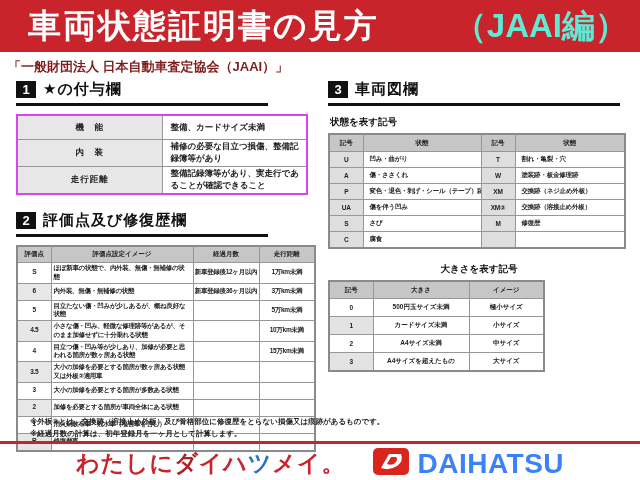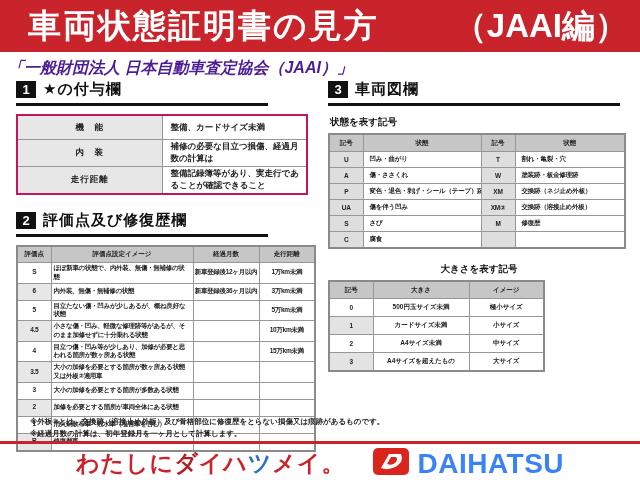--- a/index.html
+++ b/index.html
@@ -1,38 +1,38 @@
 <!DOCTYPE html>
 <html><head>
 <meta charset="utf-8">
 <style>
   html,body{margin:0;padding:0;background:#fff;font-family:"Liberation Sans","DejaVu Sans",sans-serif;}
   .page{position:relative;width:640px;height:480px;background:#fff;overflow:hidden;color:#111;}
 
   
   .topbar{position:absolute;left:0;top:0;width:640px;height:52px;background:#c9232b;display:flex;align-items:center;}
   .title-main{color:#fff;font-size:33px;font-weight:bold;margin-left:28px;letter-spacing:2px;white-space:nowrap;}
-  .title-sub{color:#ffffff;font-size:33px;font-weight:bold;margin-left:auto;margin-right:12px;white-space:nowrap;}
-  .subtitle{position:absolute;left:8px;top:58px;font-size:16px;font-weight:bold;color:#4c1d95;font-style:italic;}
+  .title-sub{color:#5eead4;font-size:33px;font-weight:bold;margin-left:auto;margin-right:12px;white-space:nowrap;}
+  .subtitle{position:absolute;left:8px;top:58px;font-size:13px;font-weight:bold;color:#7f1d1d;}
 
   .col{position:absolute;top:80px;}
   .col-left{left:16px;width:300px;}
   .col-right{left:328px;width:300px;}
 
   .sec-head{display:flex;align-items:center;border-bottom:3px solid #111;padding-bottom:4px;}
   .sec-head.w1{width:252px;}
   .sec-head.w3{width:292px;}
   .sec-num{background:#111;color:#fff;font-weight:bold;font-size:13px;min-width:20px;height:17px;display:flex;align-items:center;justify-content:center;margin-right:7px;}
   .sec-title{font-size:15px;font-weight:bold;color:#111;letter-spacing:1px;white-space:nowrap;}
 
   table{border-collapse:collapse;background:#fff;table-layout:fixed;}
   td,th{border:1px solid #979797;color:#222;overflow:hidden;}
 
   
-  .t1{width:292px;margin-top:8px;border:2px solid #be185d;}
+  .t1{width:292px;margin-top:8px;border:2px solid #d946ef;}
   .t1 td{font-size:8.5px;font-weight:bold;height:21px;}
   .t1 td:first-child{background:#e7e7e7;text-align:center;letter-spacing:1px;}
   .t1 td:last-child{padding-left:8px;}
 
   
   .t2{width:298px;margin-top:8px;border:2px solid #8a8a8a;}
   .t2 th{background:#c6c6c6;font-size:6.5px;height:13px;font-weight:bold;}
   .t2 td{font-size:6.5px;font-weight:bold;letter-spacing:-0.3px;height:14px;line-height:1.35;}
   .t2 td:first-child,.t2 td:nth-child(3),.t2 td:nth-child(4){text-align:center;}
   .t2 td:nth-child(2){padding:1px 2px;}
@@ -81,21 +81,21 @@
     </div>
 
     <table class="t1">
       <tbody>
           <tr>
             <td>機　能</td>
             <td>整備、カードサイズ未満</td>
           </tr>
           <tr>
             <td>内　装</td>
-            <td>補修の必要な目立つ損傷、経過月数の計算は</td>
+            <td>補修の必要な目立つ損傷、整備記録簿等があり</td>
           </tr>
           <tr>
             <td>走行距離</td>
             <td>整備記録簿等があり、実走行であることが確認できること</td>
           </tr>
         </tbody>
     </table>
 
     <div class="sec-head w1" style="margin-top:16px;">
       <span class="sec-num">2</span>

